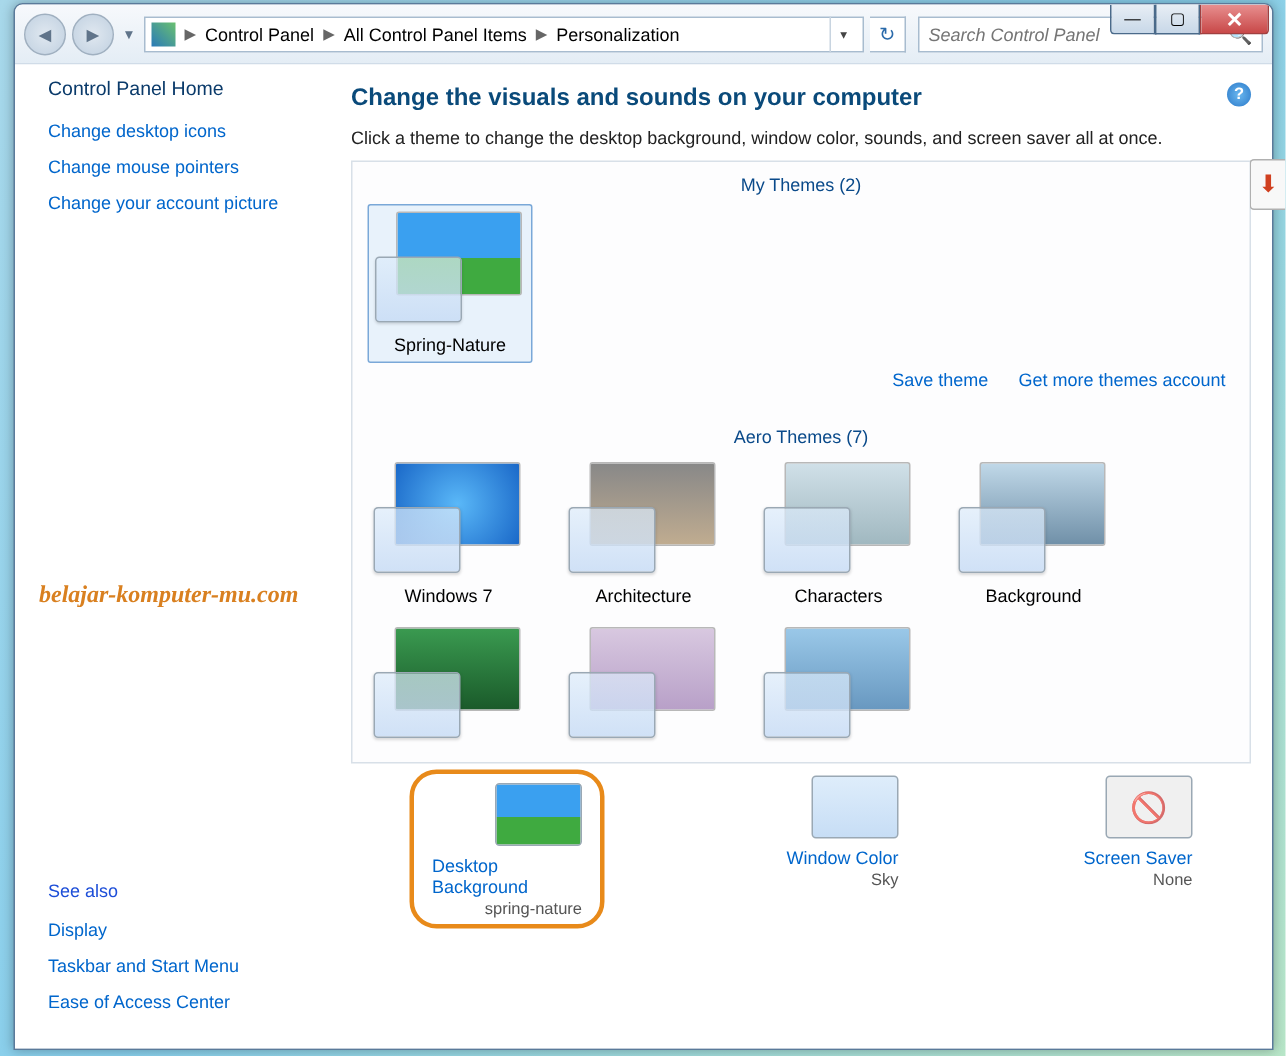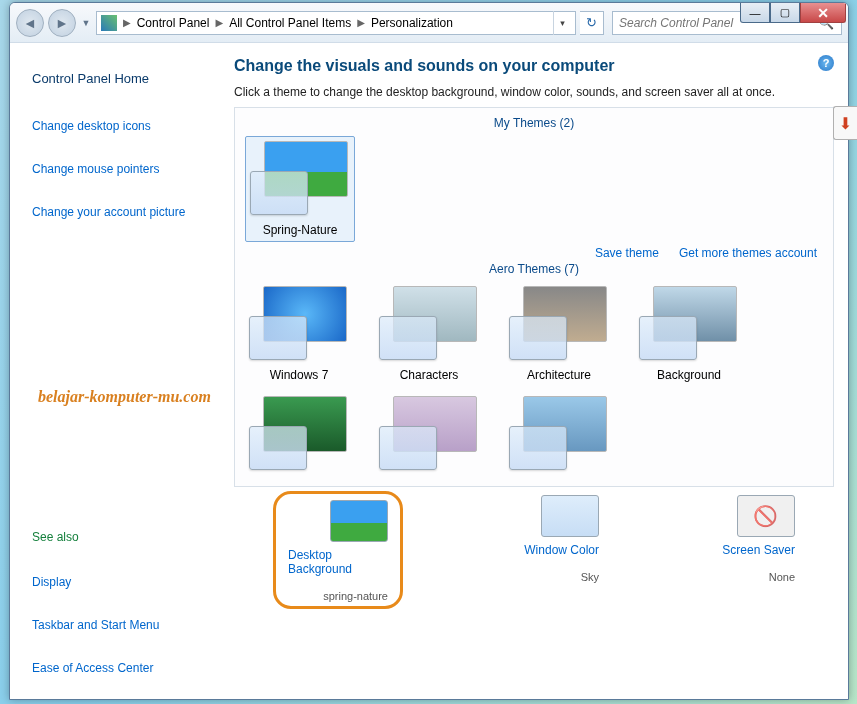--- a/index.html
+++ b/index.html
@@ -20,50 +20,50 @@
 .addr-icon { width: 16px; height: 16px; background: linear-gradient(45deg,#2a7ab8,#6ac070); margin-right: 4px; }
 .crumb { padding: 0 4px; cursor: pointer; }
 .crumb-sep { color: #666; font-size: 10px; padding: 0 2px; }
 .addr-dd-btn { width: 18px; height: 24px; border-left: 1px solid #c8d4e0; display: flex; align-items: center; justify-content: center; cursor: pointer; font-size: 9px; color: #444; }
 .refresh-btn { width: 24px; height: 24px; border: 1px solid #a8bccf; border-left: none; background: #fff; display: flex; align-items: center; justify-content: center; cursor: pointer; color: #2a6aaa; font-size: 13px; }
 .searchbox { width: 230px; height: 24px; border: 1px solid #a8bccf; background: #fff; display: flex; align-items: center; padding: 0 6px; margin-left: 4px; }
 .searchbox input { flex: 1; border: none; outline: none; font-size: 12px; font-style: italic; color: #888; }
 .search-icon { color: #2a6aaa; font-size: 13px; cursor: pointer; }
 
 .body-split { display: flex; height: calc(100% - 40px); }
-.sidebar { width: 210px; background: #fff; padding: 28px 8px 14px 22px; font-size: 12px; display: flex; flex-direction: column; position: relative; justify-content: space-between; }
+.sidebar { width: 210px; background: #fff; padding: 8px 8px 14px 22px; font-size: 12px; display: flex; flex-direction: column; position: relative; justify-content: space-between; }
 .sidebar .sb-head { color: #0a3a6a; font-size: 13px; margin-bottom: 14px; }
-.sidebar .sb-link { color: #0066cc; margin-bottom: 10px; cursor: pointer; margin-top: 19px; }
+.sidebar .sb-link { color: #0066cc; margin-bottom: 10px; cursor: pointer; }
 .spacer { flex: 1; }
-.seealso { color: #15803d; margin-bottom: 12px; }
-
-.watermark { position: absolute; top: 388px; left: 38px; color: #d98020; font-style: italic; font-weight: bold; font-size: 16px; font-family: Georgia, serif; z-index: 5; pointer-events: none; }
+.seealso { color: #1d4ed8; margin-bottom: 12px; }
+
+.watermark { position: absolute; top: 388px; left: 26px; color: #d98020; font-style: italic; font-weight: bold; font-size: 16px; font-family: Georgia, serif; z-index: 5; pointer-events: none; }
 
 .main { flex: 1; background: #fff; padding: 14px 14px 8px 14px; overflow: hidden; position: relative; }
 .help-icon { position: absolute; top: 12px; right: 14px; width: 16px; height: 16px; border-radius: 50%; background: radial-gradient(#6ab8f0,#2a78c8); color: #fff; font-size: 11px; font-weight: bold; display: flex; align-items: center; justify-content: center; cursor: pointer; }
 .page-title { color: #0a4a7a; font-size: 16px; font-weight: bold; margin-bottom: 10px; }
 .page-desc { font-size: 12px; color: #222; margin-bottom: 8px; }
 
 .themes-panel { border: 1px solid #d8e0e8; background: #fdfdfe; padding: 6px 10px 4px 10px; }
 .section-label { color: #0a4a8a; font-size: 12px; margin: 2px 0 6px 0; text-align: center; }
 .theme-row { display: flex; gap: 22px; flex-wrap: wrap; }
 .theme-item { display: flex; flex-direction: column; align-items: center; cursor: pointer; padding: 4px; }
 .theme-item.selected { border: 1px solid #7aa8d8; background: #e8f2fb; border-radius: 2px; }
 .theme-thumb { width: 100px; height: 74px; position: relative; margin-bottom: 8px; }
 .theme-back { position: absolute; top: 0; left: 14px; width: 84px; height: 56px; border: 1px solid #b8b8b8; border-radius: 2px; }
 .theme-front { position: absolute; bottom: 0; left: 0; width: 58px; height: 44px; border: 1px solid #9aa8b4; border-radius: 3px; background: linear-gradient(rgba(220,235,250,0.7),rgba(200,220,245,0.85)); box-shadow: 0 1px 2px rgba(0,0,0,0.15); }
 .theme-label { font-size: 12px; text-align: center; }
-.link-row { display: flex; justify-content: flex-end; gap: 20px; font-size: 12px; margin: 4px 6px 2px 0; }
+.link-row { display: flex; justify-content: flex-end; gap: 20px; font-size: 12px; margin: 4px 6px 24px 0; }
 .link-row span { color: #0066cc; cursor: pointer; }
 
 .bottom-bar { display: flex; justify-content: space-around; margin-top: 8px; padding: 0 6px; }
 .bb-item { display: flex; flex-direction: column; align-items: flex-end; cursor: pointer; width: 130px; }
 .bb-icon { width: 58px; height: 42px; border: 1px solid #9aa8b4; border-radius: 3px; margin-bottom: 6px; }
 .bb-title { color: #0066cc; font-size: 12px; margin-bottom: 2px; }
-.bb-sub { color: #555; font-size: 11px; margin-top: 12px; }
+.bb-sub { color: #555; font-size: 11px; }
 .callout { border: 3px solid #e88a1a; border-radius: 18px; padding: 6px 12px 4px 12px; margin-top: -4px; }
 
 .ext-badge { position: absolute; top: 106px; right: 0; width: 24px; height: 34px; background: #f8f8f8; border: 1px solid #b0b0b0; border-right: none; border-radius: 3px 0 0 3px; display: flex; align-items: center; justify-content: center; color: #d04020; font-size: 16px; z-index: 20; }
 
 
 .bg-spring { background: linear-gradient(#3aa0f0 55%, #3faa40 55%); }
 .bg-win8 { background: linear-gradient(135deg,#1a8ae0,#4ab8f8); }
 .bg-win7 { background: radial-gradient(circle at center,#5ab8f8,#1a68c8); }
 .bg-arch { background: linear-gradient(#888,#c0ac90); }
 .bg-char { background: linear-gradient(#d0e0e8,#a0b8c0); }
@@ -150,31 +150,31 @@
         <div class="theme-row">
           <div class="theme-item">
             <div class="theme-thumb">
                 <div class="theme-back bg-win7"></div>
                 <div class="theme-front"></div>
               </div>
             <div class="theme-label">Windows 7</div>
           </div>
           <div class="theme-item">
             <div class="theme-thumb">
+                <div class="theme-back bg-arch"></div>
+                <div class="theme-front"></div>
+              </div>
+            <div class="theme-label">Architecture</div>
+          </div>
+          <div class="theme-item">
+            <div class="theme-thumb">
                 <div class="theme-back bg-char"></div>
                 <div class="theme-front"></div>
               </div>
             <div class="theme-label">Characters</div>
-          </div>
-          <div class="theme-item">
-            <div class="theme-thumb">
-                <div class="theme-back bg-arch"></div>
-                <div class="theme-front"></div>
-              </div>
-            <div class="theme-label">Architecture</div>
           </div>
           <div class="theme-item">
             <div class="theme-thumb">
                 <div class="theme-back bg-land"></div>
                 <div class="theme-front"></div>
               </div>
             <div class="theme-label">Background</div>
           </div>
         </div>
         <div class="theme-row" style="margin-top:6px">

